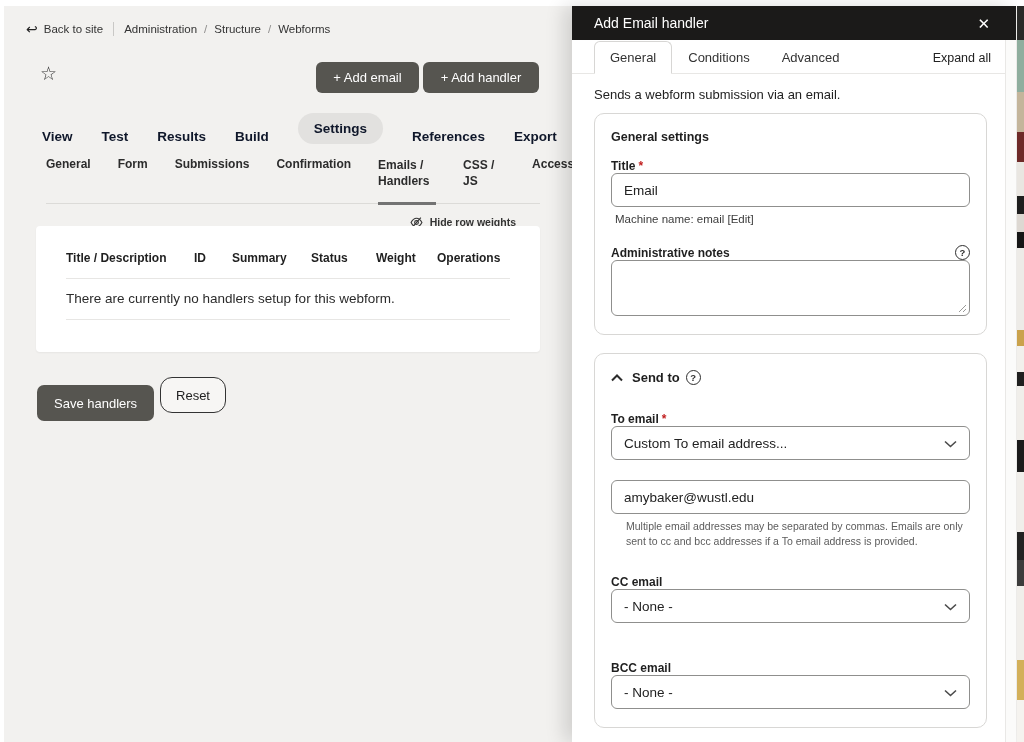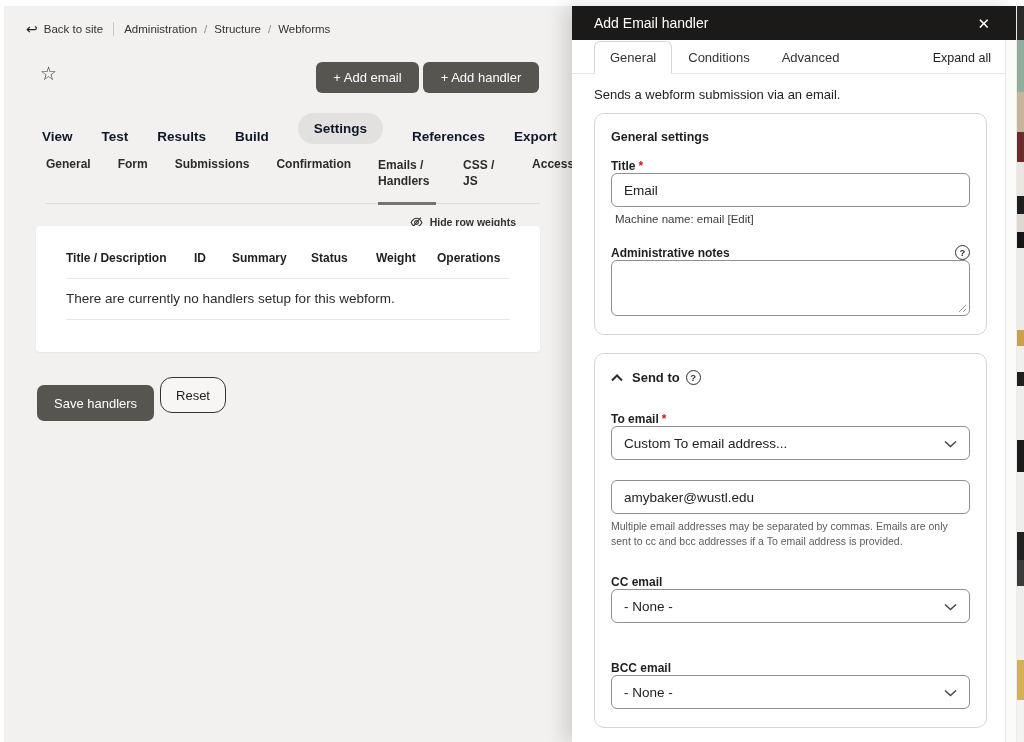--- a/index.html
+++ b/index.html
@@ -97,21 +97,21 @@
   .t-area { width:100%; height:56px; border:1px solid #8f8f8d; border-radius:6px;
     resize:none; position:relative; background:#fff; }
   .t-area svg { position:absolute; right:2px; bottom:2px; }
 
   .sel { position:relative; width:100%; height:34px; border:1px solid #8f8f8d; border-radius:6px;
     background:#fff; display:flex; align-items:center; padding:0 30px 0 12px; font-size:13.5px;
     color:#222; cursor:pointer; }
   .sel svg { position:absolute; right:12px; top:13px; }
 
   .machine-name { margin:6px 0 0 4px; font-size:11.5px; color:#3c3c3c; }
-  .help-text { margin-top:5px; font-size:10.5px; color:#5c5c5c; line-height:1.45; }
+  .help-text { margin-top:5px; font-size:10.5px; color:#5c5c5c; line-height:1.45;margin-left:15px; }
 
   .collapse-head { display:flex; align-items:center; cursor:pointer; }
   .collapse-head svg { margin-right:9px; }
   .collapse-head .card-heading { font-size:13px; }
 
   .mt6 { margin-top:0; } .mt14 { margin-top:15px; } .mt20 { margin-top:20px;justify-content:space-between; }
   .mt26 { margin-top:27px; } .mt34 { margin-top:26px; } .mt38 { margin-top:38px; }
 
   
   .edge-strip { position:absolute; right:0; top:0; width:7px; height:742px; background:#f4f2ee; }

